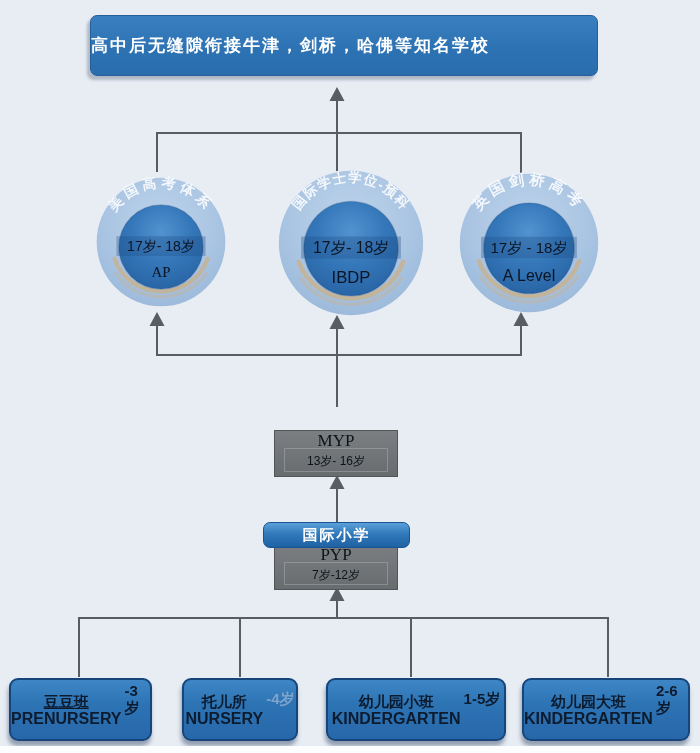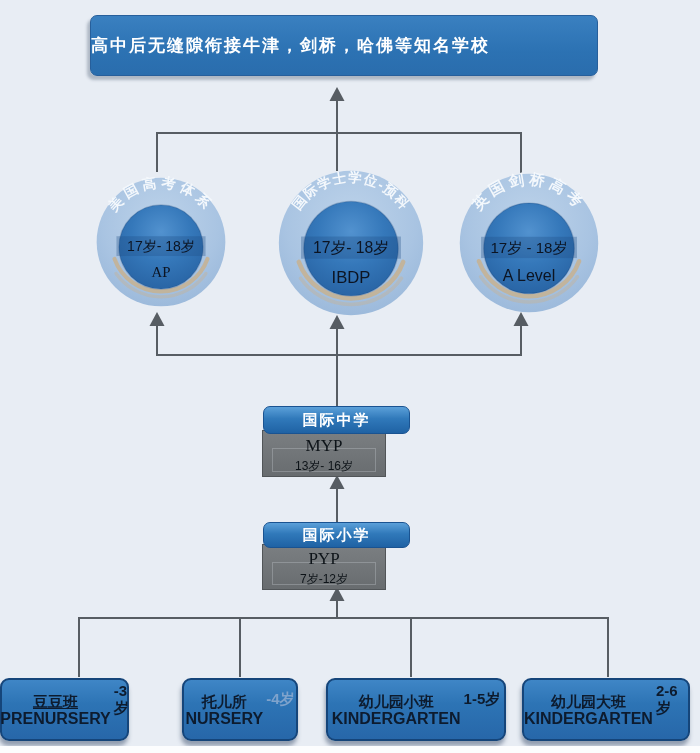--- a/index.html
+++ b/index.html
@@ -34,24 +34,24 @@
   .prog-text{fill:#0c1422;font-size:18px;text-anchor:middle;
     font-family:"Liberation Sans","DejaVu Sans",sans-serif;}
   .prog-text.serif{font-family:"Liberation Serif","DejaVu Serif",serif;}
 
   
   .school-header{position:absolute;height:26px;width:145px;left:263px;
     background:linear-gradient(180deg,#5ba0d9 0%,#3079ba 45%,#1f62a4 100%);
     border:1px solid #1a5391;border-radius:7px;z-index:3;
     display:flex;align-items:center;justify-content:center;}
   .school-header span{color:#ffffff;font-size:15px;font-weight:bold;letter-spacing:2px;}
-  .school-body{position:absolute;left:262px;width:122px;
+  .school-body{position:absolute;left:274px;width:122px;
     background:linear-gradient(180deg,#7b7f82,#686c6f);
     border:1px solid #515558;z-index:2;
-    display:flex;flex-direction:column;align-items:center;justify-content:flex-end;}
+    display:flex;flex-direction:column;align-items:center;justify-content:flex-start;}
   .school-body .inner-outline{position:absolute;left:9px;right:9px;top:17px;bottom:4px;
     border:1px solid rgba(195,200,205,.35);}
   .school-body .prog{font-family:"Liberation Serif","DejaVu Serif",serif;
     font-size:17px;color:#0d1318;line-height:20px;z-index:1;}
   .school-body .ages{font-size:12px;color:#0d1318;line-height:20px;z-index:1;}
 
   
   .kg-label{position:absolute;left:277px;top:637px;width:100px;text-align:center;
     font-size:17px;color:#15202e;}
   .kbox{position:absolute;top:678px;height:63px;
@@ -156,40 +156,37 @@
       <path class="tan-arc" d="M 23.6 100.5 A 60 60 0 0 0 136.4 100.5"></path>
       <circle class="inner-disc" cx="80" cy="86" r="51"></circle>
       <rect class="band" x="26" y="73" width="108" height="24"></rect>
       <path id="arcpath-alevel" d="M 16.9 60.7 A 66 66 0 0 1 143.1 60.7" fill="none"></path>
       <text class="arc-text"><textPath href="#arcpath-alevel" startOffset="50%">英国剑桥高考</textPath></text>
       <text class="age-text" x="80" y="91">17岁 - 18岁</text>
       <text class="prog-text" x="80" y="123">A Level</text>
     </svg>
   </div>
 
-  <div class="school-header" style="top:406px">
-    <span>国际中学</span>
-  </div>
   <div class="school-body" style="top:430px;height:45px">
     <div class="inner-outline"></div>
     <span class="prog">MYP</span>
     <span class="ages">13岁- 16岁</span>
   </div>
 
   <div class="school-header" style="top:522px;height:24px">
     <span>国际小学</span>
   </div>
   <div class="school-body" style="top:544px;height:44px">
     <div class="inner-outline"></div>
     <span class="prog">PYP</span>
     <span class="ages">7岁-12岁</span>
   </div>
 
 
-  <div class="kbox first" style="left:0;width:129px">
+  <div class="kbox first" style="left:9px;width:143px">
     <div class="kmain">
       <span class="cn">豆豆班</span>
       <span class="en">PRENURSERY</span>
     </div>
     <span class="kage">-3岁</span>
   </div>
 
   <div class="kbox second" style="left:182px;width:116px">
     <div class="kmain">
       <span class="cn">托儿所</span>

